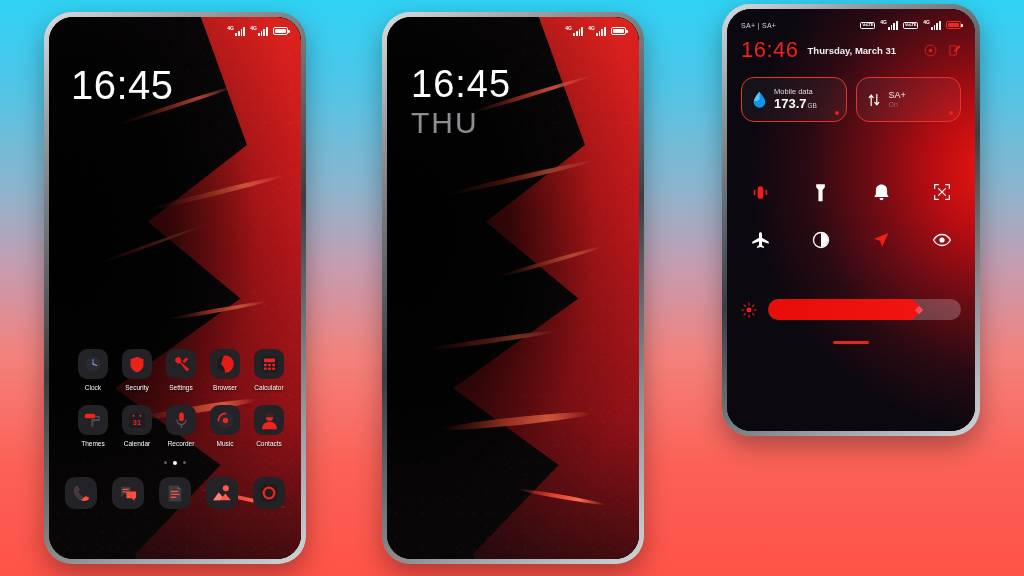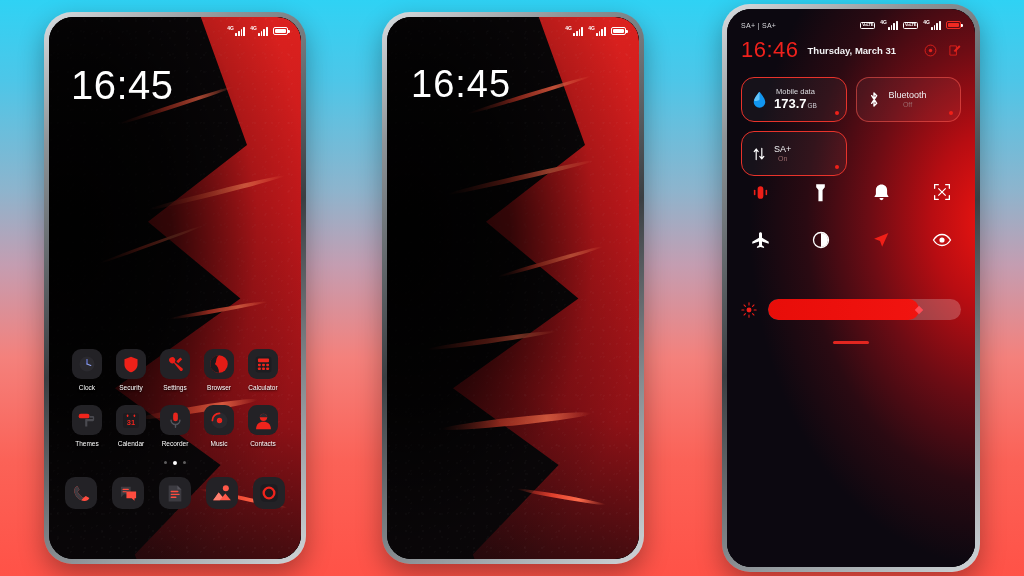--- a/index.html
+++ b/index.html
@@ -13,21 +13,21 @@
   
   .phone { position:absolute; border-radius:28px;
     background:linear-gradient(145deg,#d9dde0 0%,#8e9498 18%,#3a3e42 50%,#9ba1a5 82%,#cfd4d7 100%);
     padding:5px; box-shadow:0 10px 26px rgba(0,0,0,.32); }
   .phone .inner { position:relative; width:100%; height:100%;
     border-radius:24px; background:#000; overflow:hidden; }
   .screen { position:absolute; inset:0; border-radius:24px; overflow:hidden; background:#09060a; }
 
   #p1 { left:44px;  top:12px;  width:262px; height:552px; }
   #p2 { left:382px; top:12px;  width:262px; height:552px; }
-  #p3 { left:722px; top:4px;   width:258px; height:568px;text-align:center; }
+  #p3 { left:722px; top:4px;   width:258px; height:432px; }
 
   
   .wall { position:absolute; inset:0; background:#0a0709; }
   .wall .grain { position:absolute; inset:0; opacity:.55;
     background-image:
       radial-gradient(circle at 12% 22%, rgba(255,255,255,.05) 0 1px, transparent 1px),
       radial-gradient(circle at 38% 61%, rgba(255,255,255,.04) 0 1px, transparent 1px),
       radial-gradient(circle at 66% 14%, rgba(255,255,255,.05) 0 1px, transparent 1px),
       radial-gradient(circle at 84% 77%, rgba(255,255,255,.04) 0 1px, transparent 1px),
       radial-gradient(circle at 25% 88%, rgba(255,255,255,.04) 0 1px, transparent 1px);
@@ -57,21 +57,21 @@
   .batt i { position:absolute; inset:1px; background:#fff; border-radius:1px; display:block; }
 
   
   .lock1 { position:absolute; left:22px; top:48px; z-index:5; }
   .lock1 .t { font-size:40px; color:#fff; font-weight:300; letter-spacing:.5px; line-height:1; }
   .lock1 .d { font-size:28px; color:#fff; font-weight:300; margin-top:6px; line-height:1; }
   .lock1 .d .acc { color:#e8211c; }
 
   
   .appgrid { position:absolute; left:10px; right:10px; top:332px; z-index:5; }
-  .arow { display:flex; justify-content:center; margin-bottom:14px; }
+  .arow { display:flex; justify-content:flex-end; margin-bottom:14px; }
   .app { width:44px; display:flex; flex-direction:column; align-items:center; }
   .ico { width:30px; height:30px; border-radius:9px; background:#232226;
          display:flex; align-items:center; justify-content:center; position:relative; overflow:hidden; }
   .alabel { font-size:6.5px; color:#fff; margin-top:5px; text-align:center;
             text-shadow:0 1px 2px rgba(0,0,0,.9); white-space:nowrap; }
   .dots { display:flex; justify-content:center; gap:6px; margin:4px 0 12px; }
   .dots b { width:3px; height:3px; border-radius:50%; background:rgba(255,255,255,.35); display:block; }
   .dots b.on { background:#fff; width:4px; height:4px; }
   .dock { display:flex; justify-content:space-between; padding:0 6px; }
   .dico { width:32px; height:32px; border-radius:10px; background:#232226;
@@ -392,20 +392,21 @@
               <i></i>
             </span>
         </div>
         <span class="batt">
             <i></i>
           </span>
       </div>
 
       <div class="lock2">
         <div class="t">16:45</div>
+        <div class="l">THU</div>
       </div>
 
 
     </div>
   </div>
 </div>
 
 <div class="phone" id="p3">
   <div class="inner">
 
@@ -469,32 +470,20 @@
                 <path d="M9 1 C9 1 3.2 7.5 1.9 12.2 C4.6 13.4 7.6 13 9 11 Z" fill="#63c4fa"></path>
               </svg>
           </span>
           <div>
             <div class="ttl">Mobile data</div>
             <div class="tval"><span>173.7</span><sub>GB</sub></div>
           </div>
           <span class="dot"></span>
         </div>
 
-        <div class="tile">
-          <span class="tico">
-            <svg width="12" height="17" viewBox="0 0 14 22">
-                <path d="M4 6 L10.5 16 L7 19.5 V2.5 L10.5 6 L4 16" fill="none" stroke="#fff" stroke-width="1.8" stroke-linejoin="round" stroke-linecap="round"></path>
-              </svg>
-          </span>
-          <div>
-            <div class="tname">Bluetooth</div>
-            <div class="tsub">Off</div>
-          </div>
-          <span class="dot"></span>
-        </div>
 
         <div class="tile t1">
           <span class="tico">
             <svg width="14" height="16" viewBox="0 0 16 20">
                 <path d="M4.5 17 V4 M4.5 4 L2 7 M4.5 4 L7 7" stroke="#fff" stroke-width="1.5" fill="none" stroke-linecap="round" stroke-linejoin="round"></path>
                 <path d="M11.5 3 V16 M11.5 16 L9 13 M11.5 16 L14 13" stroke="#fff" stroke-width="1.5" fill="none" stroke-linecap="round" stroke-linejoin="round"></path>
               </svg>
           </span>
           <div>
             <div class="tname">SA+</div>

